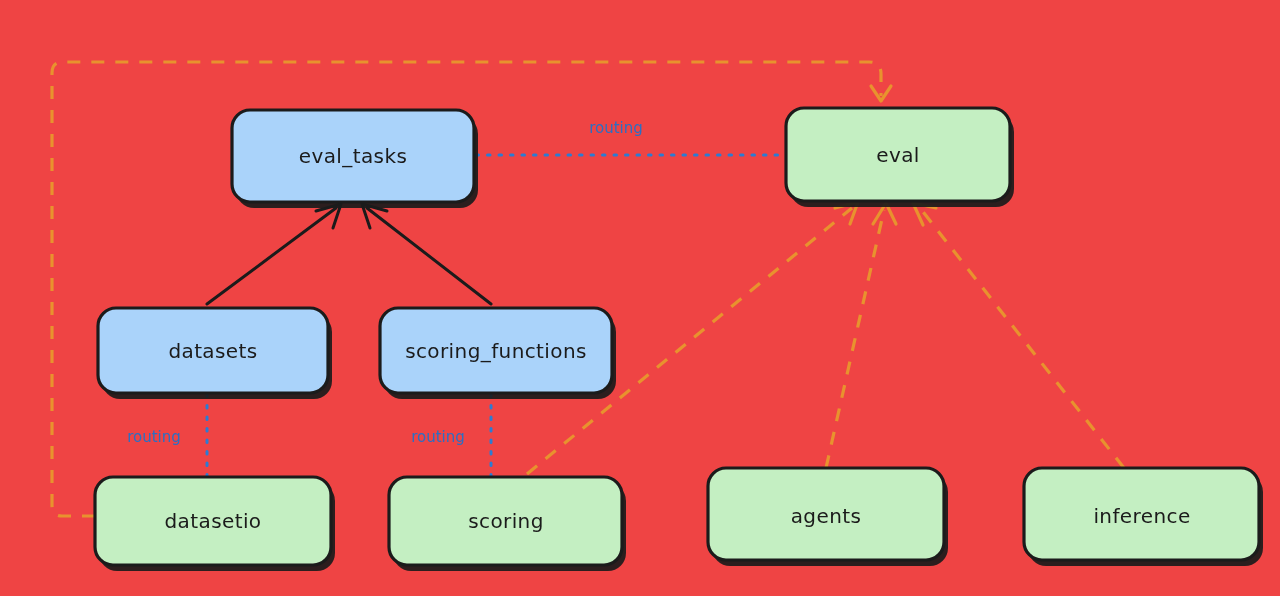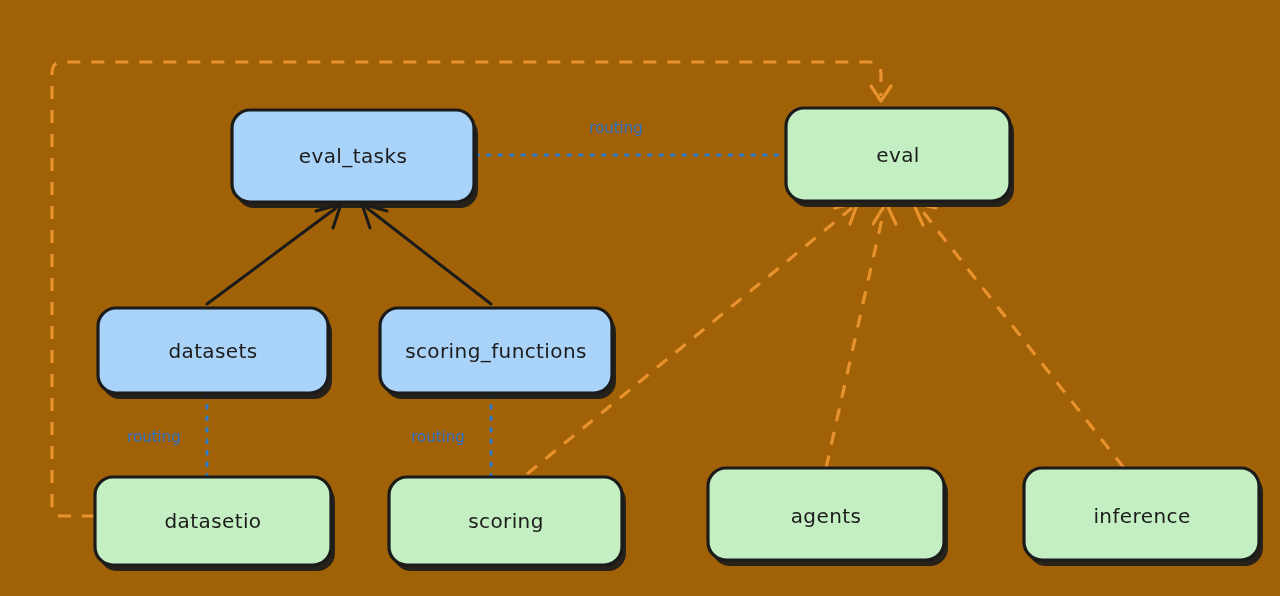--- a/index.html
+++ b/index.html
@@ -11,21 +11,21 @@
   body {
     width: 1280px;
     height: 596px;
     font-family: "DejaVu Sans", sans-serif;
     overflow: hidden;
   }
   #diagram-root {
     position: relative;
     width: 1280px;
     height: 596px;
-    background: #a16207;
+    background: #ef4444;
   }
   svg#diagram-canvas {
     position: absolute;
     left: 0;
     top: 0;
     width: 1280px;
     height: 596px;
   }
   .node-rect {
     stroke: #1b1b1b;

